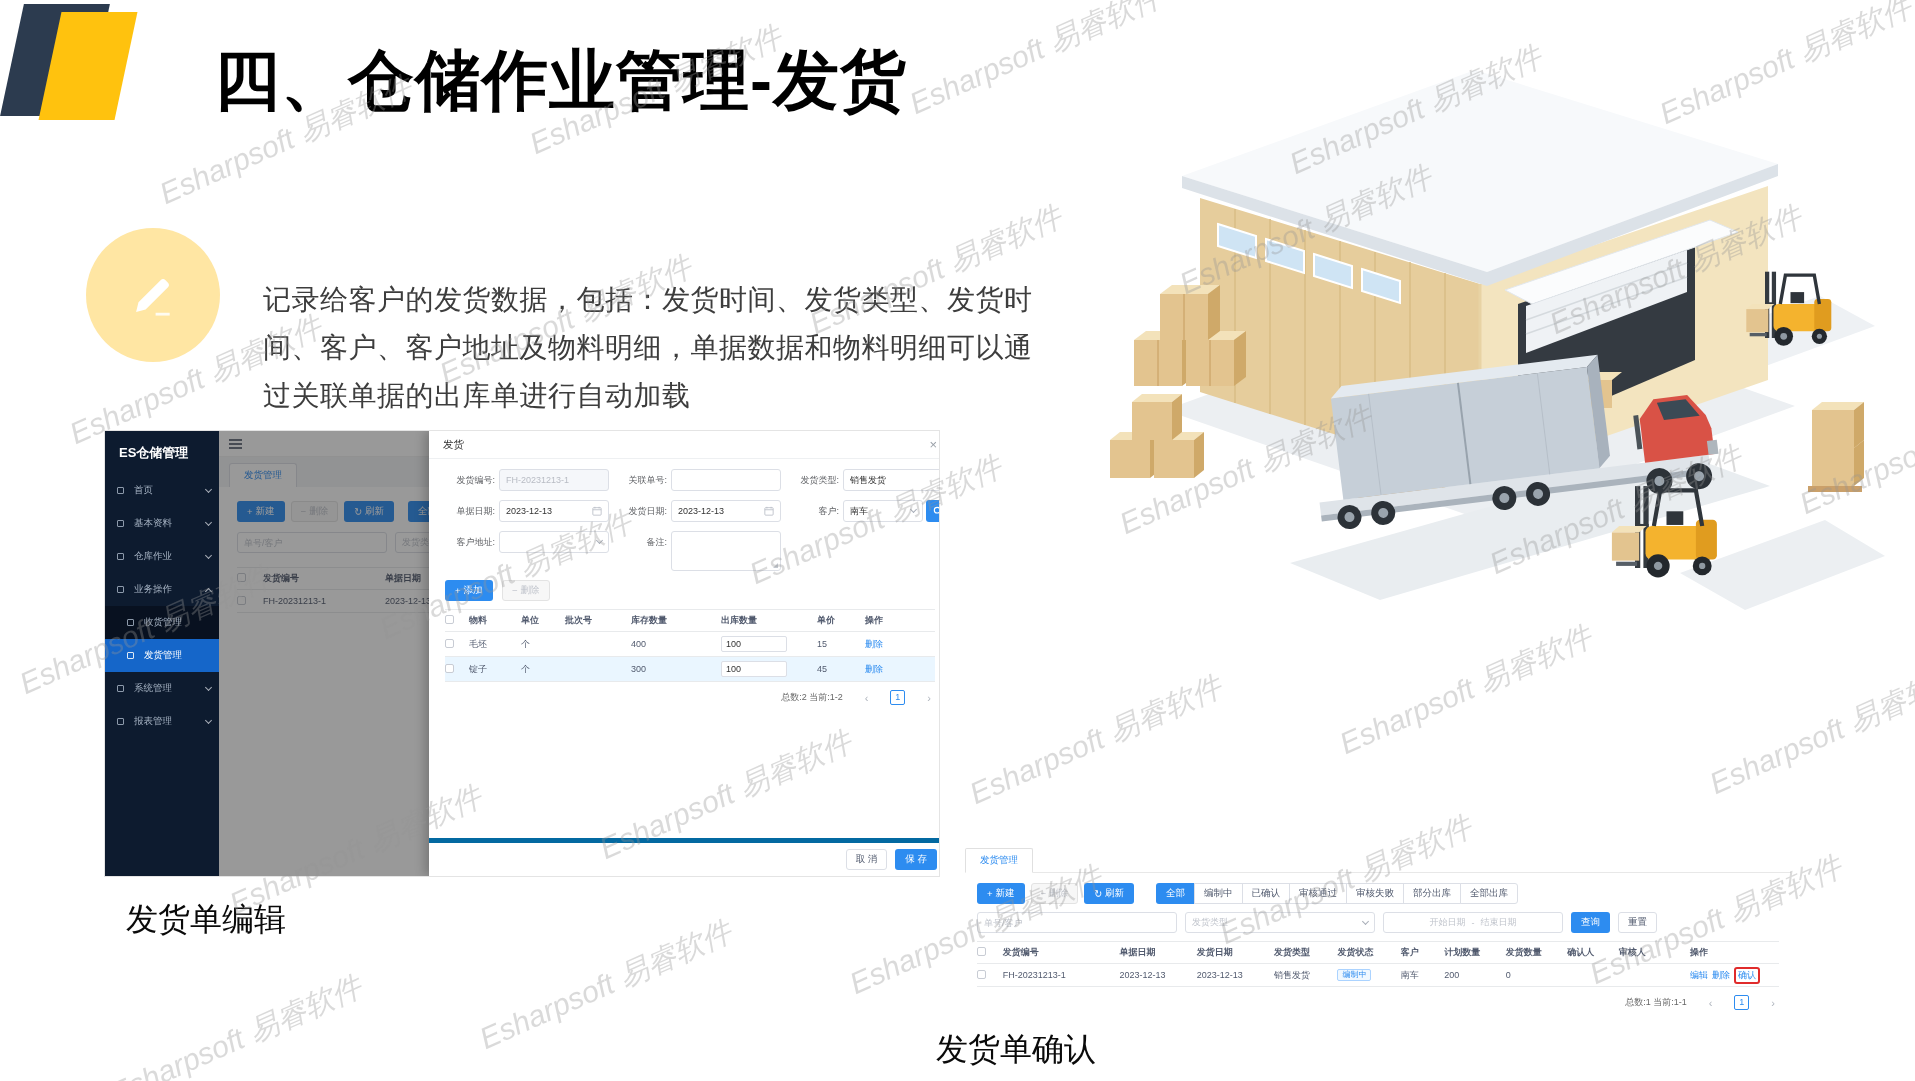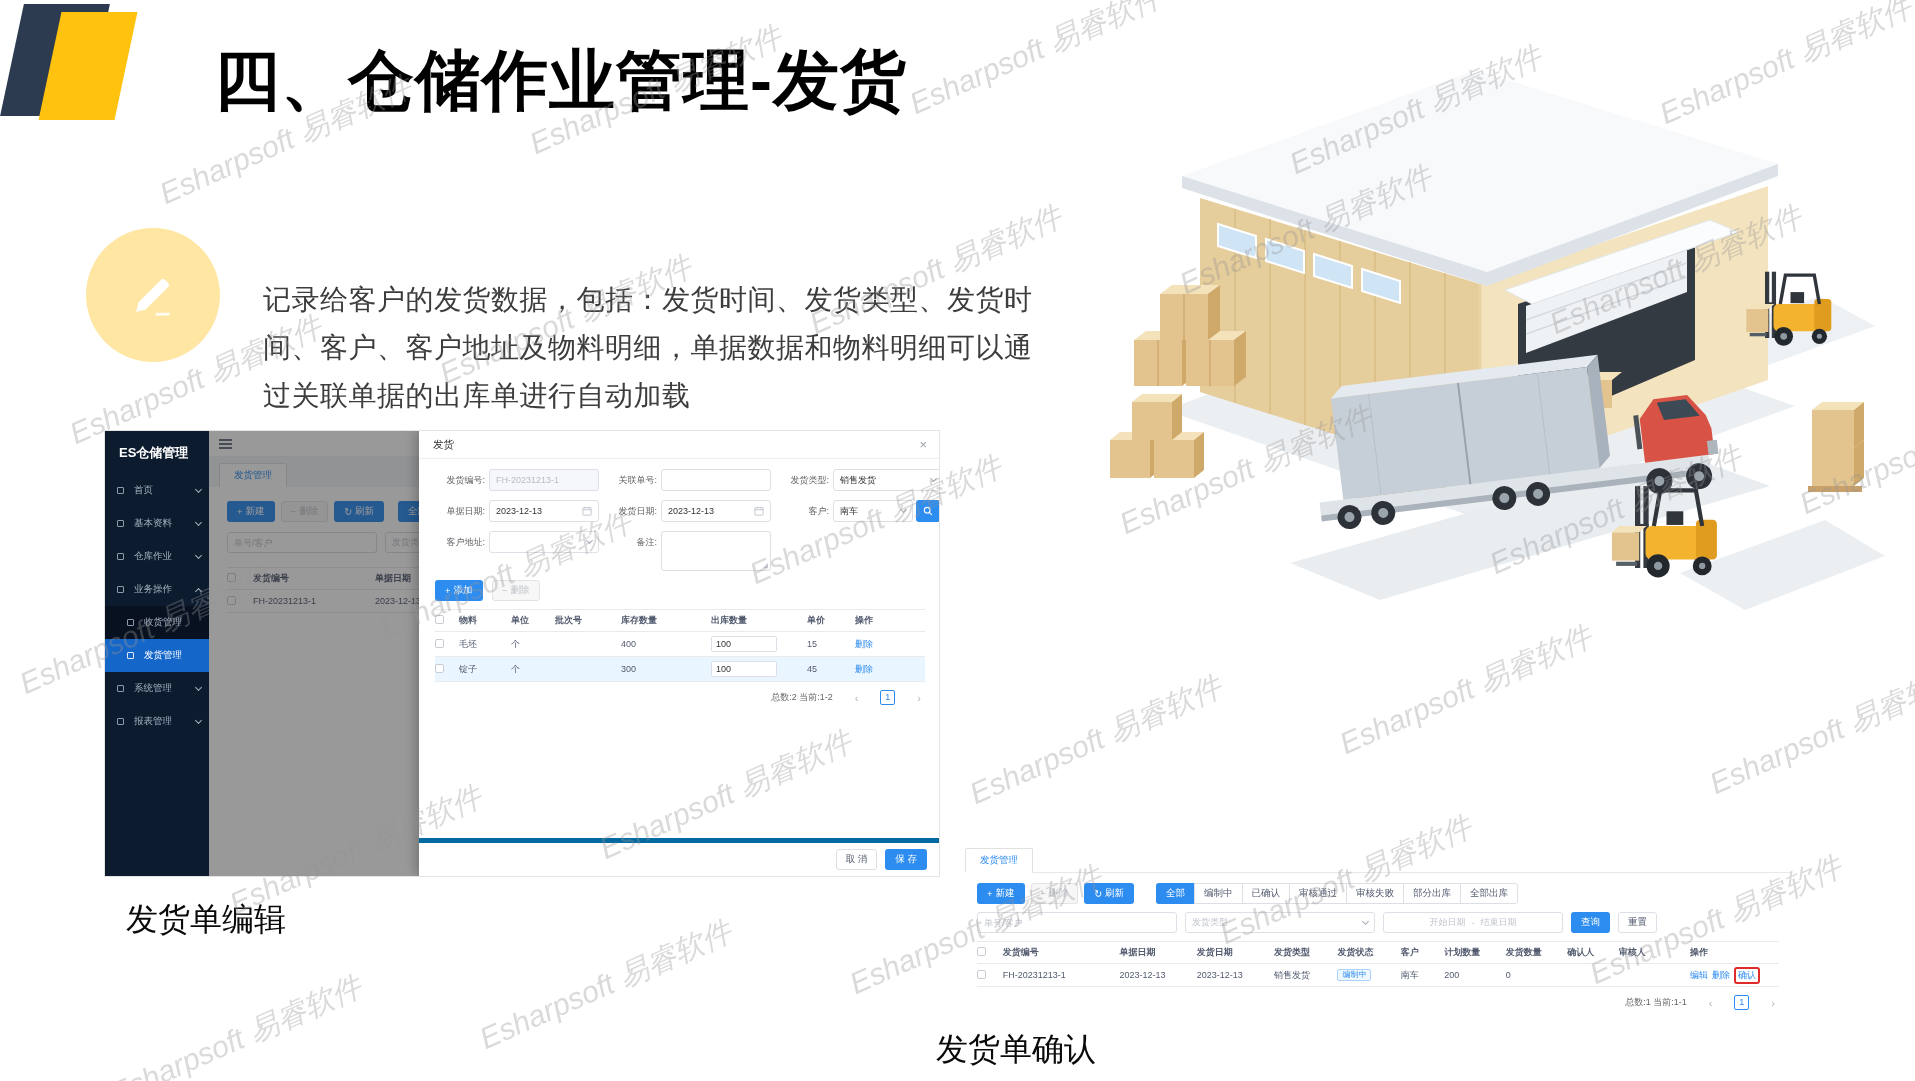--- a/index.html
+++ b/index.html
@@ -43,21 +43,21 @@
   .chev.up{transform:rotate(-135deg);margin-top:3px}
   .cb{display:inline-block;width:9px;height:9px;border:1px solid #c8ccd4;border-radius:2px;background:#fff;flex:none}
   .link{color:var(--accent);cursor:pointer;white-space:nowrap}
   .badge{display:inline-block;font-size:8px;color:var(--accent);background:#f0f8ff;border:1px solid #abd3ff;border-radius:2px;padding:1px 4px;line-height:1}
   .pager{display:flex;align-items:center;justify-content:flex-end;gap:22px;font-size:9px;color:#666}
   .pg-arrow{color:#aeb4bd;font-size:11px}
   .pg-num{border:1px solid var(--accent);color:var(--accent);border-radius:2px;padding:0 4px;font-size:9px;line-height:13px}
 
   
   .ew{left:104px;top:430px;width:836px;height:447px;display:flex}
-  .ew-side{width:104px;background:var(--navy);flex:none;overflow:hidden}
+  .ew-side{width:114px;background:var(--navy);flex:none;overflow:hidden}
   .ew-side-title{color:#fff;font-size:13px;font-weight:700;padding:13px 0 12px 14px;white-space:nowrap}
   .ew-item{height:33px;display:flex;align-items:center;gap:10px;padding:0 8px 0 12px;color:#a7b4c4;font-size:9.5px;white-space:nowrap}
   .ew-item .sq{width:7px;height:7px;border:1px solid #8d9aab;border-radius:1px;flex:none}
   .ew-item .grow{flex:1}
   .ew-item.sub{background:#081120;padding-left:22px}
   .ew-item.sel{background:var(--sel-blue);color:#fff}
   .ew-item.sel .sq{border-color:#dce8f5}
   .ew-main{position:relative;flex:1;overflow:hidden;background:#fff}
   .ew-topbar{height:26px;border-bottom:1px solid #f0f0f0;display:flex;align-items:center;padding:0 10px}
   .burger{position:relative;width:13px;height:2px;background:#6b7280}

